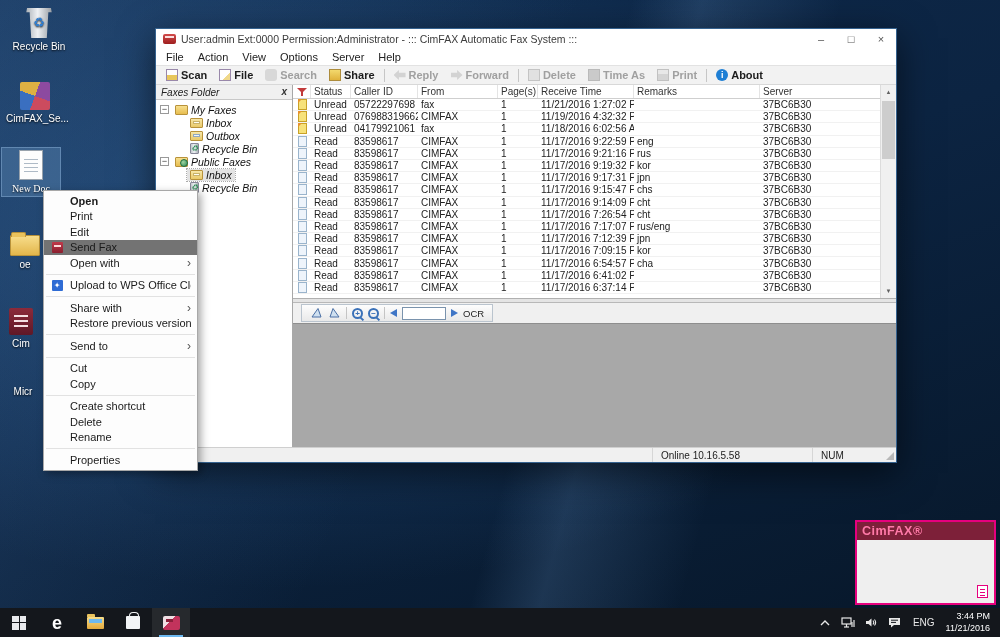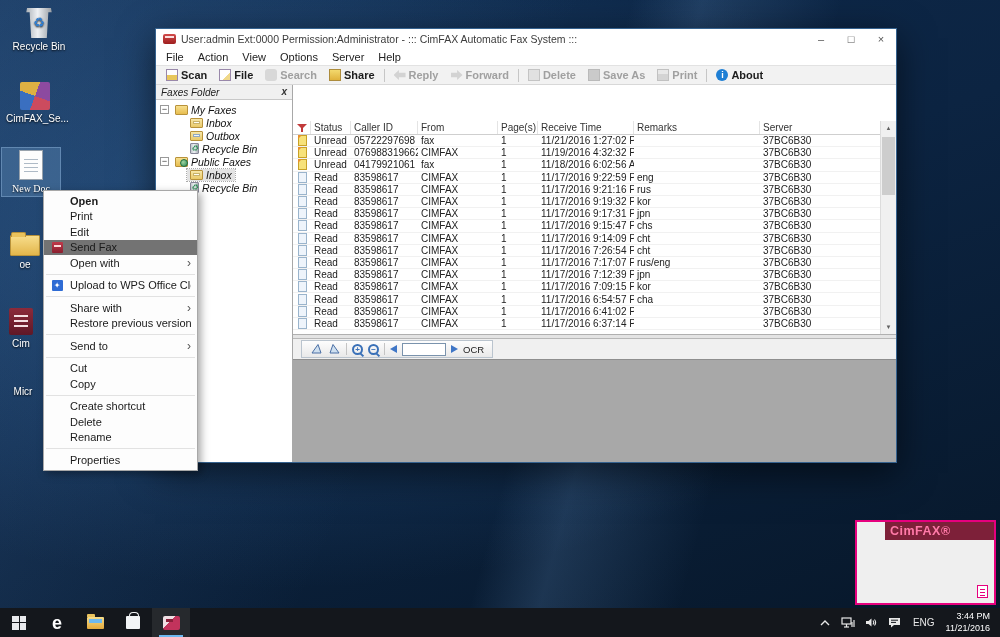--- a/index.html
+++ b/index.html
@@ -88,21 +88,21 @@
   .tic-public-folder::after { content:""; position:absolute; right:-1px; bottom:-1px; width:6px; height:6px; border-radius:50%;
     background:radial-gradient(circle at 35% 35%, #9fd49f, #2e8b57); border:1px solid #1e6e44; }
   .tic-inbox { background:linear-gradient(#f7e7a8,#e9c96a); border:1px solid #b8923a; }
   .tic-inbox::after { content:""; position:absolute; left:2px; top:2px; right:2px; bottom:3px; background:#fdfdf4; border:1px solid #c9b26a; }
   .tic-outbox { background:linear-gradient(#f7e7a8,#e9c96a); border:1px solid #b8923a; }
   .tic-outbox::after { content:""; position:absolute; left:2px; top:2px; right:2px; bottom:3px; background:#eef4fb; border:1px solid #8fa8c2; }
   .tic-recycle { width:9px; height:11px; background:linear-gradient(90deg,#c2c8ce,#eef1f4 45%,#aab0b6); border:1px solid #889; }
   .tic-recycle::after { content:"♻"; position:absolute; left:0px; top:0px; font-size:8px; color:#2e8b57; line-height:10px; }
 
   .main-area { flex:1; display:flex; flex-direction:column; min-width:0; }
-  .table-wrap { height:214px; display:flex; flex:0 0 auto; border-bottom:1px solid #b0b0b0;margin-top:36px; }
+  .table-wrap { height:214px; display:flex; flex:0 0 auto; border-bottom:1px solid #b0b0b0; }
   .ftable { flex:1; display:flex; flex-direction:column; overflow:hidden; background:#fff; min-width:0; }
   .thead { display:flex; height:14px; border-bottom:1px solid #cfcfcf; font-size:10px; color:#333; flex:0 0 auto; align-items:center; }
   .th { border-right:1px solid #e4e4e4; padding:0 3px; height:100%; display:flex; align-items:center; overflow:hidden; white-space:nowrap; }
   .cw-icon{ width:18px; justify-content:center; } .cw-0{ width:40px; } .cw-1{ width:67px; } .cw-2{ width:80px; }
   .cw-3{ width:40px; } .cw-4{ width:96px; } .cw-5{ width:126px; } .cw-6{ flex:1; border-right:none; }
   .trow { display:flex; height:12.2px; align-items:center; font-size:10px; color:#222; border-bottom:1px solid #f1f1f1; flex:0 0 auto;justify-content:flex-end; }
   .td { padding:0 3px; overflow:hidden; white-space:nowrap; display:flex; align-items:center; height:100%; }
   .funnel { position:relative; width:10px; height:10px; }
   .funnel::before { content:""; position:absolute; left:0; top:1px; border-left:5px solid transparent;
     border-right:5px solid transparent; border-top:5px solid #c23b3b; }
@@ -153,21 +153,21 @@
   .cmi { width:11px; height:11px; border-radius:1px; }
   .cmi-fax { background:linear-gradient(#c0394a,#8a1f2e); position:relative; }
   .cmi-fax::after { content:""; position:absolute; left:2px; top:3px; right:2px; height:2px; background:#fbdada; }
   .cmi-wps { background:#2e6bd4; position:relative; }
   .cmi-wps::after { content:"✦"; position:absolute; left:0; right:0; top:0; color:#fff; font-size:8px; line-height:11px; text-align:center; }
 
   
   .notification { position:absolute; left:855px; top:520px; width:141px; height:85px;
     border:2px solid #e6007e; background:#efefef; z-index:30; }
   .notif-header { height:18px; background:#7d2039; color:#ff7aa8; font-weight:bold; font-size:12.5px;
-    display:flex; align-items:center; padding-left:5px; letter-spacing:0.5px;margin-left:28px; }
+    display:flex; align-items:center; padding-left:5px; letter-spacing:0.5px; }
   .notif-body { font-family:"DejaVu Sans Mono",monospace; font-size:9px; text-align:center;
     padding:6px 6px 0 6px; color:#111; line-height:1.35; }
   .notif-doc { position:absolute; right:6px; bottom:5px; width:11px; height:13px; border:1px solid #e6007e; background:#fff; }
   .notif-doc::after { content:""; position:absolute; left:2px; right:2px; top:3px; height:7px;
     background:repeating-linear-gradient(180deg,#e6007e 0 1px,transparent 1px 3px); }
 
   
   .taskbar { position:absolute; left:0; right:0; bottom:0; height:29px; background:#14171c;
     display:flex; align-items:stretch; z-index:50; }
   .tb-btn { width:38px; display:flex; align-items:center; justify-content:center; position:relative; }
@@ -270,21 +270,21 @@
           <span class="ticon ic-forward"></span>
           <span>Forward</span>
         </div>
         <div class="tool-sep"></div>
         <div class="tool-btn disabled">
           <span class="ticon ic-delete"></span>
           <span>Delete</span>
         </div>
         <div class="tool-btn disabled">
           <span class="ticon ic-save"></span>
-          <span>Save As</span>
+          <span>Time As</span>
         </div>
         <div class="tool-btn disabled">
           <span class="ticon ic-print"></span>
           <span>Print</span>
         </div>
         <div class="tool-sep"></div>
         <div class="tool-btn">
           <span class="ticon ic-about"></span>
           <span>About</span>
         </div>
@@ -583,20 +583,26 @@
             <span class="nav-left"></span>
             <input class="page-input" value="" style="">
             <span class="nav-right"></span>
             <span class="ocr">OCR</span>
           </div>
         </div>
         <div class="preview-area"></div>
       </div>
     </div>
 
+    <div class="statusbar">
+      <div class="sb-fill"></div>
+      <div class="sb-cell sb-online">Online 10.16.5.58</div>
+      <div class="sb-cell sb-num">NUM</div>
+      <div class="sb-grip"></div>
+    </div>
   </div>
 
   <div class="context-menu">
       <div class="cm-item bold">
         <span class="cm-gutter"></span>
         <span class="cm-label">Open</span>
       </div>
       <div class="cm-item">
         <span class="cm-gutter"></span>
         <span class="cm-label">Print</span>

